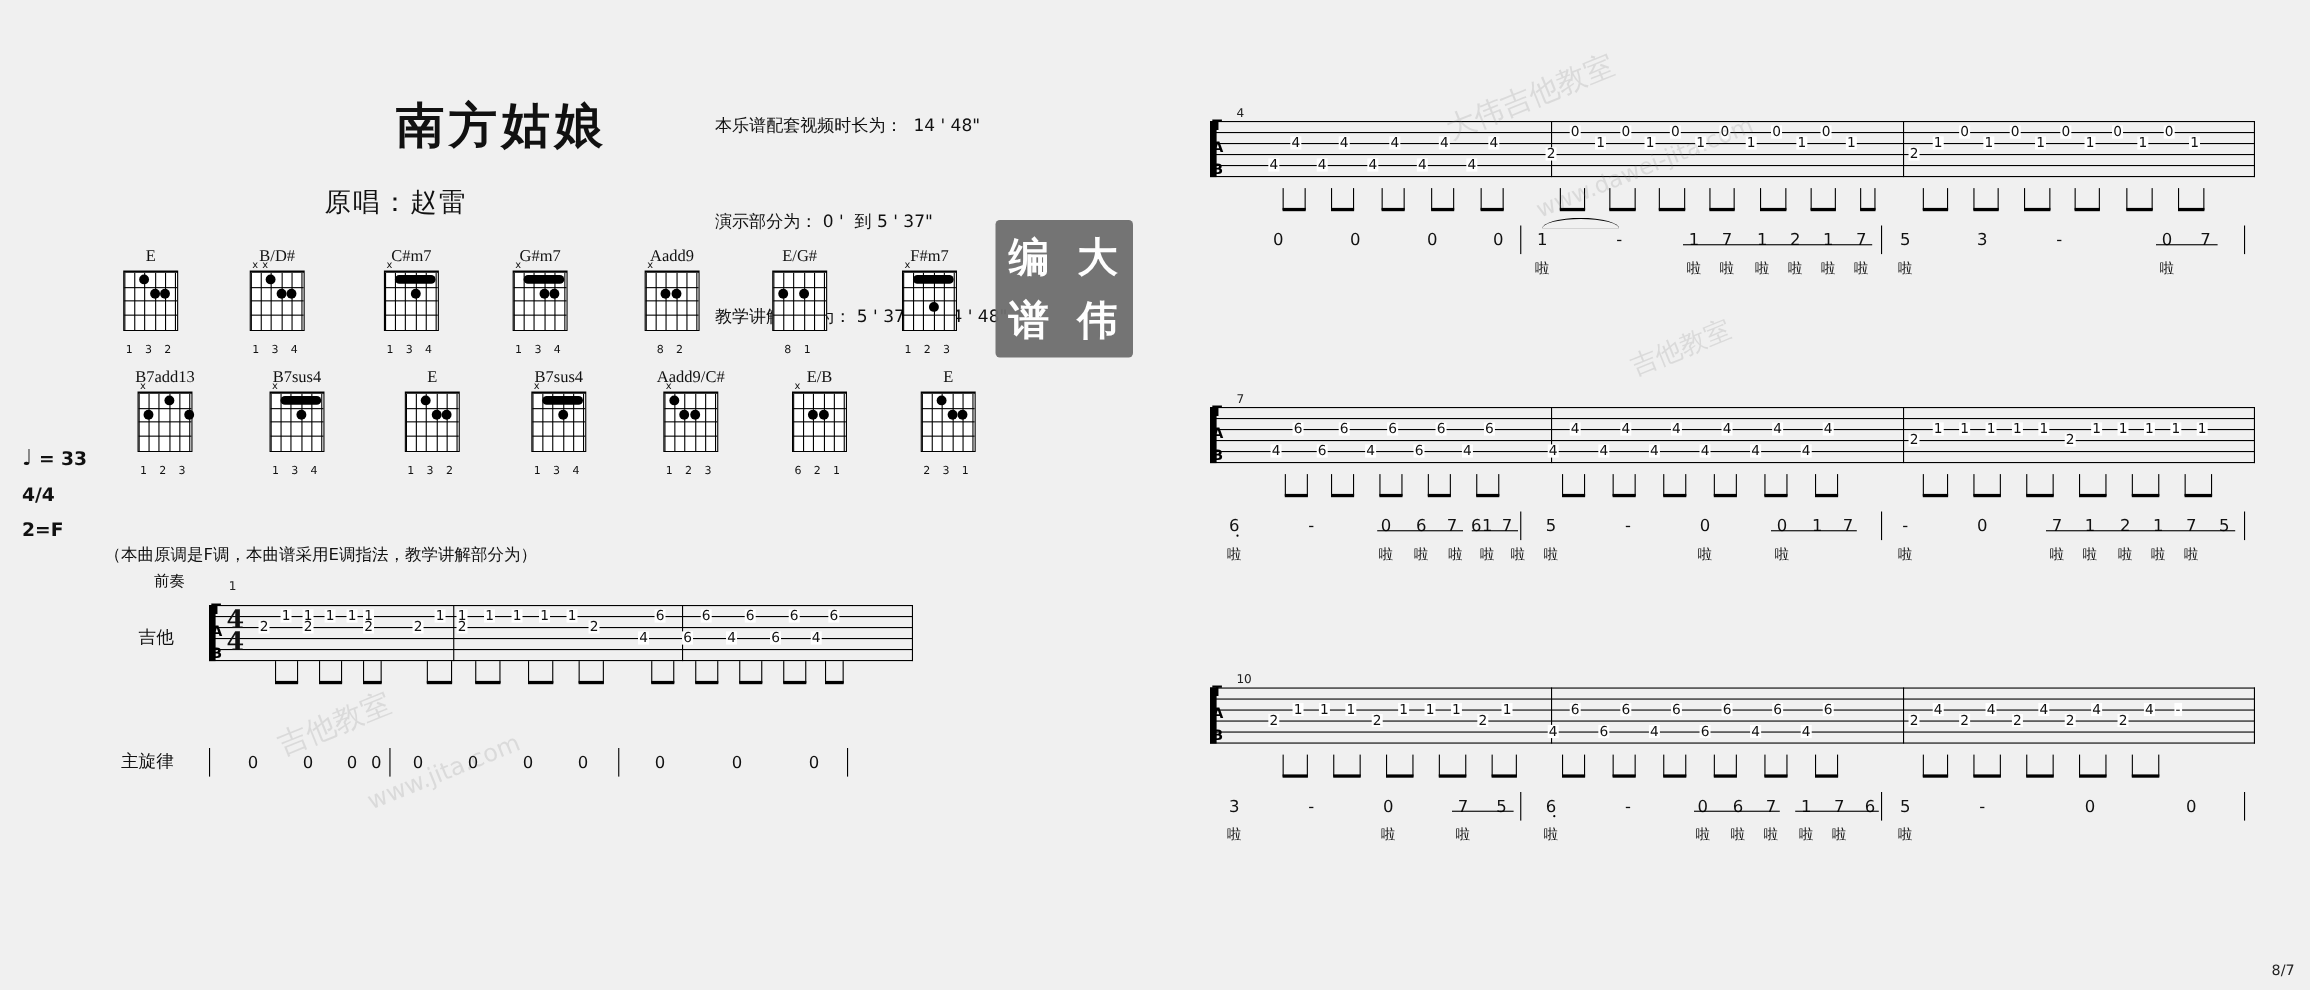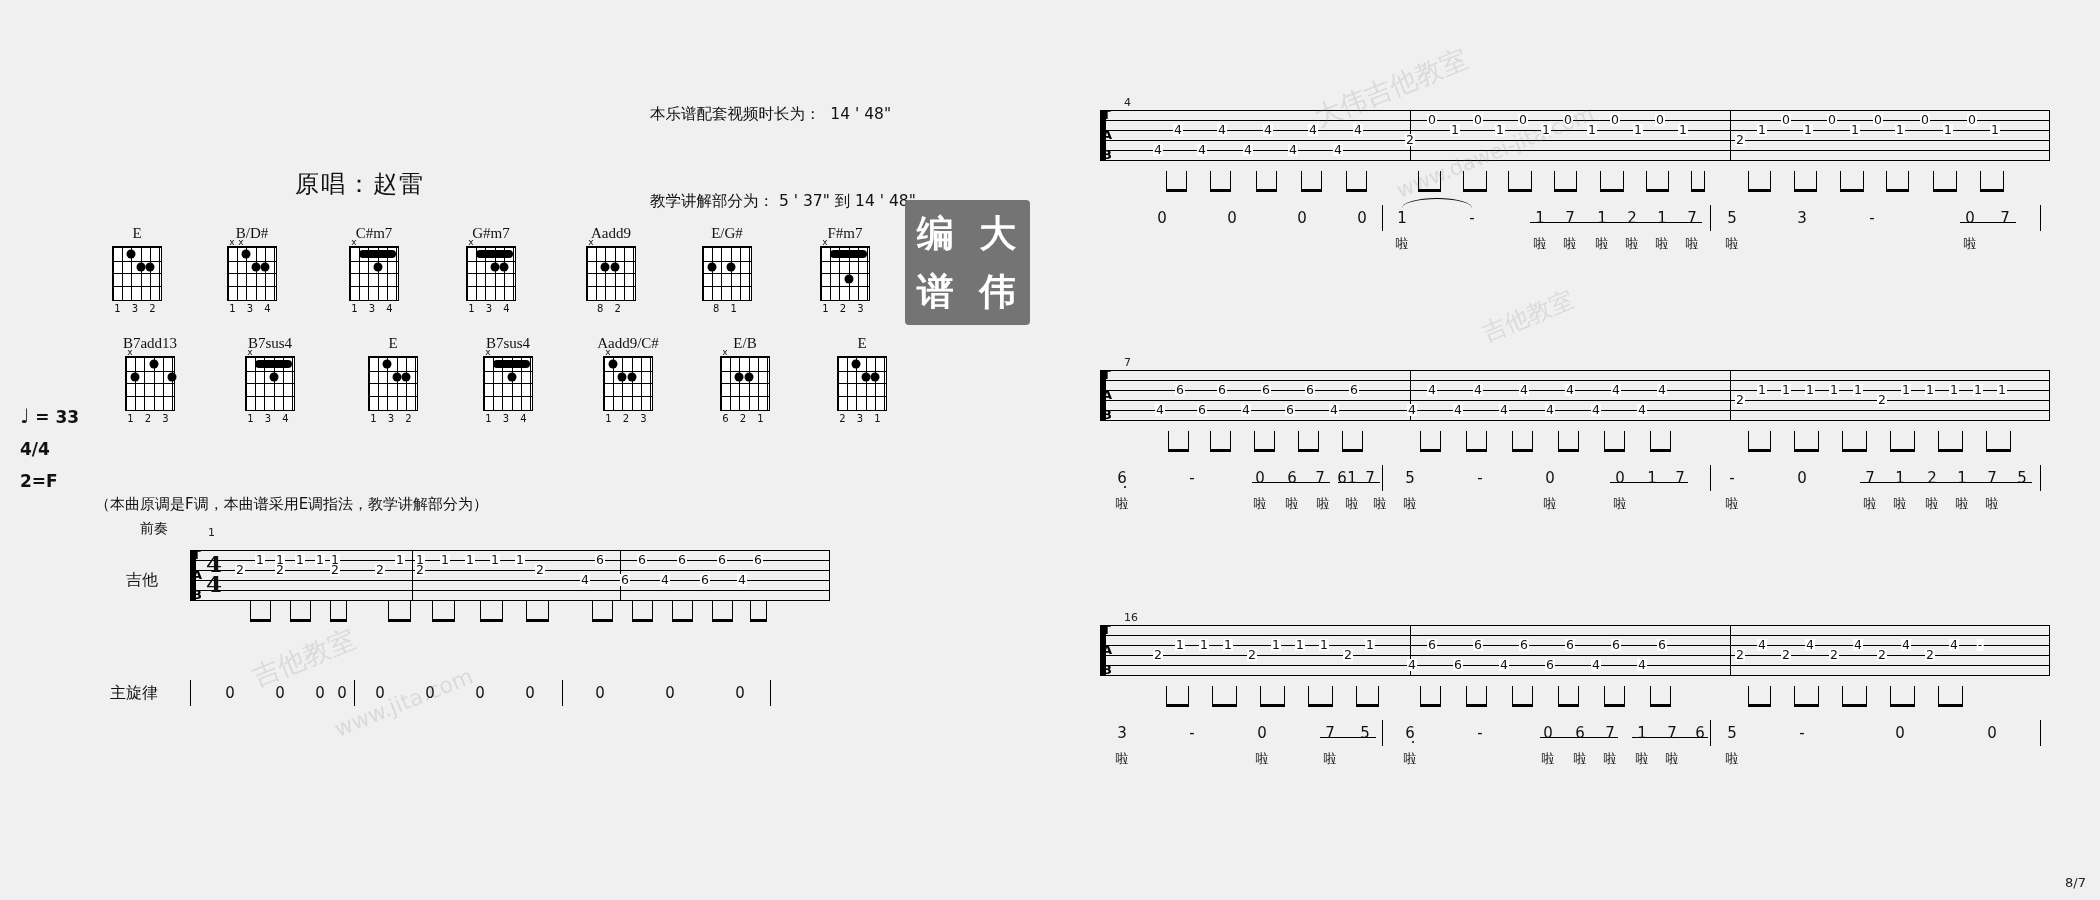--- a/index.html
+++ b/index.html
@@ -71,21 +71,21 @@
   .chord .barre{
     position:absolute;height:8px;background:#000;border-radius:4px;
     transform:translateY(-50%);
   }
   .chord .marks{
     position:absolute;top:-11px;left:0;width:48px;height:10px;
     font-size:9px;line-height:10px;letter-spacing:0;
   }
   .chord .marks i{position:absolute;font-style:normal;transform:translateX(-50%);}
   .chord .fing{
-    font-size:10px;margin-top:2px;letter-spacing:4px;
+    font-size:10px;margin-top:12px;letter-spacing:4px;
   }
 
   
   .tempo{
     position:absolute;left:20px;top:400px;
     font-family:"DejaVu Sans", sans-serif;font-size:17px;font-weight:bold;line-height:32px;
   }
   .tempo .q{font-size:20px;}
   .keynote{
     position:absolute;left:95px;top:495px;
@@ -147,24 +147,26 @@
     font-family:"DejaVu Sans", sans-serif;color:#222;
   }
 </style>
 </head>
 <body>
 
 <div class="sheet">
 
   <div class="left">
 
+    <div class="song-title">南方姑娘</div>
     <div class="artist">原唱：赵雷</div>
 
     <div class="vidinfo">
       <div>本乐谱配套视频时长为：  14 ' 48"</div>
+      <div>演示部分为： 0 '  到 5 ' 37"</div>
       <div>教学讲解部分为： 5 ' 37" 到 14 ' 48"</div>
     </div>
 
     <div class="stamp">
       <span>编</span>
       <span>大</span>
       <span>谱</span>
       <span>伟</span>
     </div>
 
@@ -923,21 +925,21 @@
         <div class="lyr" style="left:652px;top:125px;">啦</div>
         <div class="lyr" style="left:790px;top:125px;">啦</div>
         <div class="lyr" style="left:820px;top:125px;">啦</div>
         <div class="lyr" style="left:852px;top:125px;">啦</div>
         <div class="lyr" style="left:882px;top:125px;">啦</div>
         <div class="lyr" style="left:912px;top:125px;">啦</div>
       </div>
     </div>
 
     <div class="sys" style="left:20px;top:625px;width:1000px;height:230px;">
-      <div class="measnum" style="left:44px;top:-14px;">16</div>
+      <div class="measnum" style="left:44px;top:-14px;">10</div>
 
       <div class="stafflines" style="left:20px;top:0px;">
         <div class="ln" style="top:0px;width:950px;"></div>
         <div class="ln" style="top:10px;width:950px;"></div>
         <div class="ln" style="top:20px;width:950px;"></div>
         <div class="ln" style="top:30px;width:950px;"></div>
         <div class="ln" style="top:40px;width:950px;"></div>
         <div class="ln" style="top:50px;width:950px;"></div>
         <div class="bracket" style="height:51px;"></div>
         <div class="barline" style="left:310px;top:0;height:51px;"></div>

